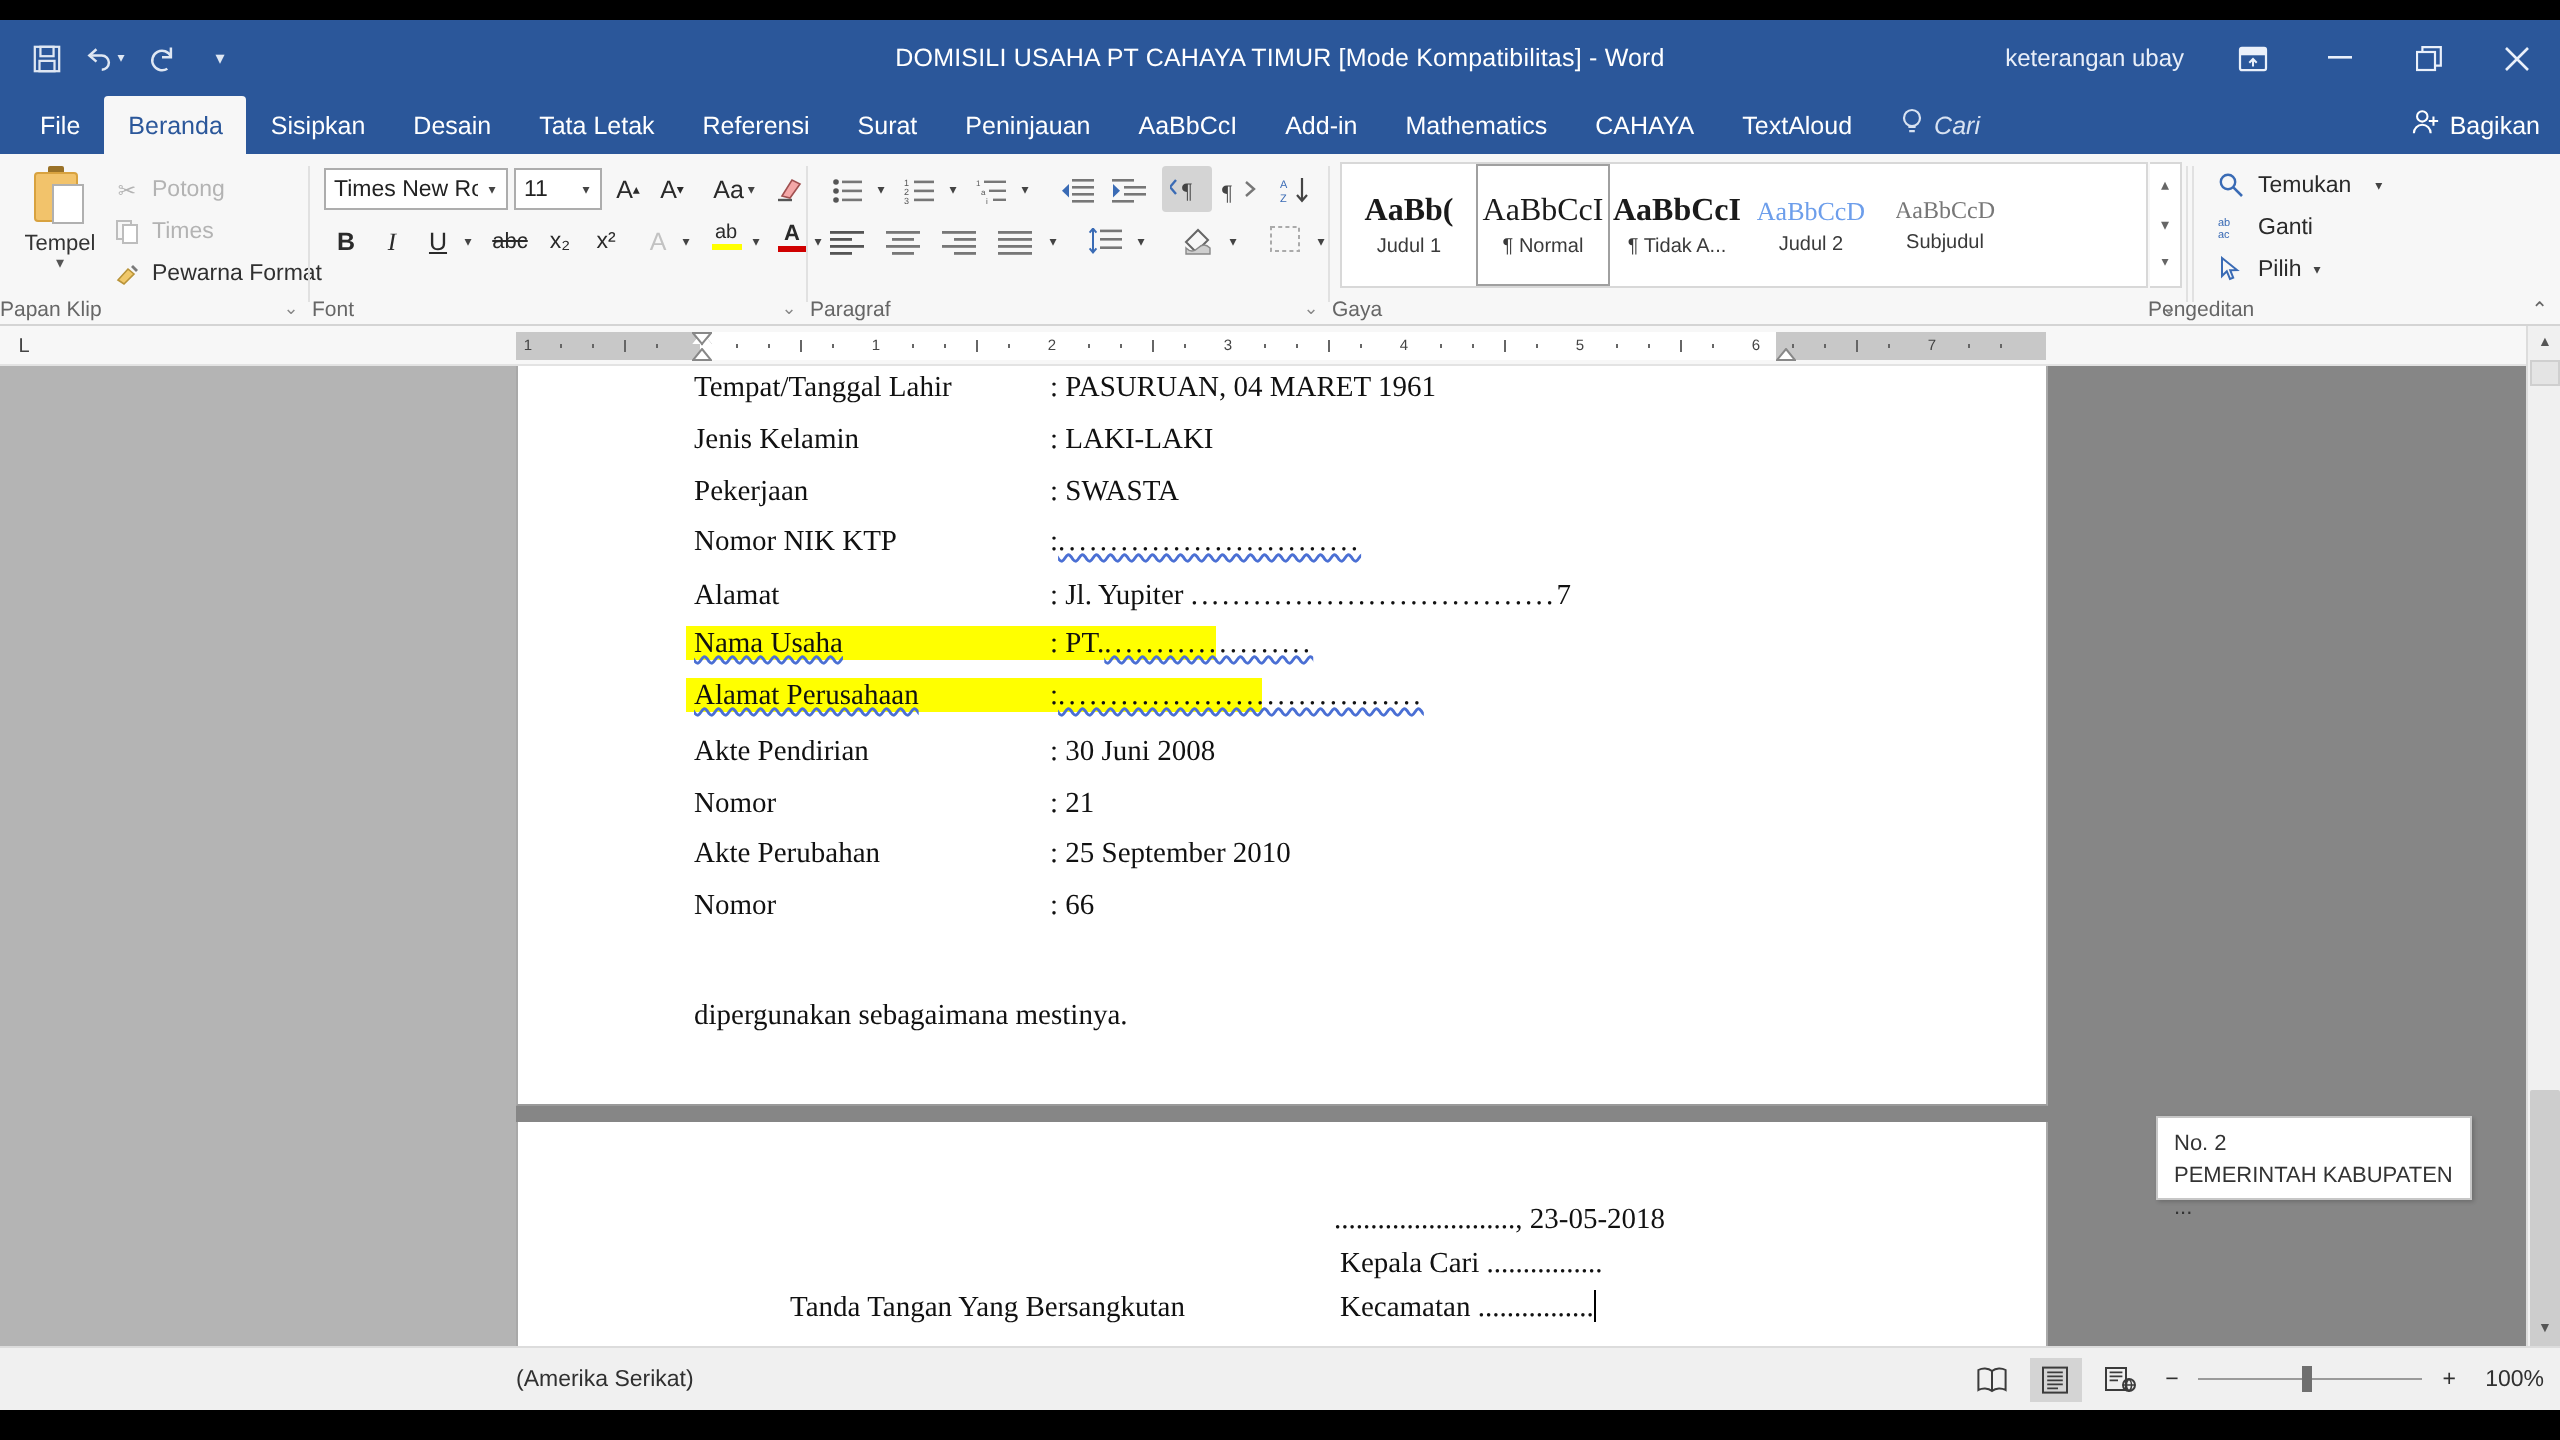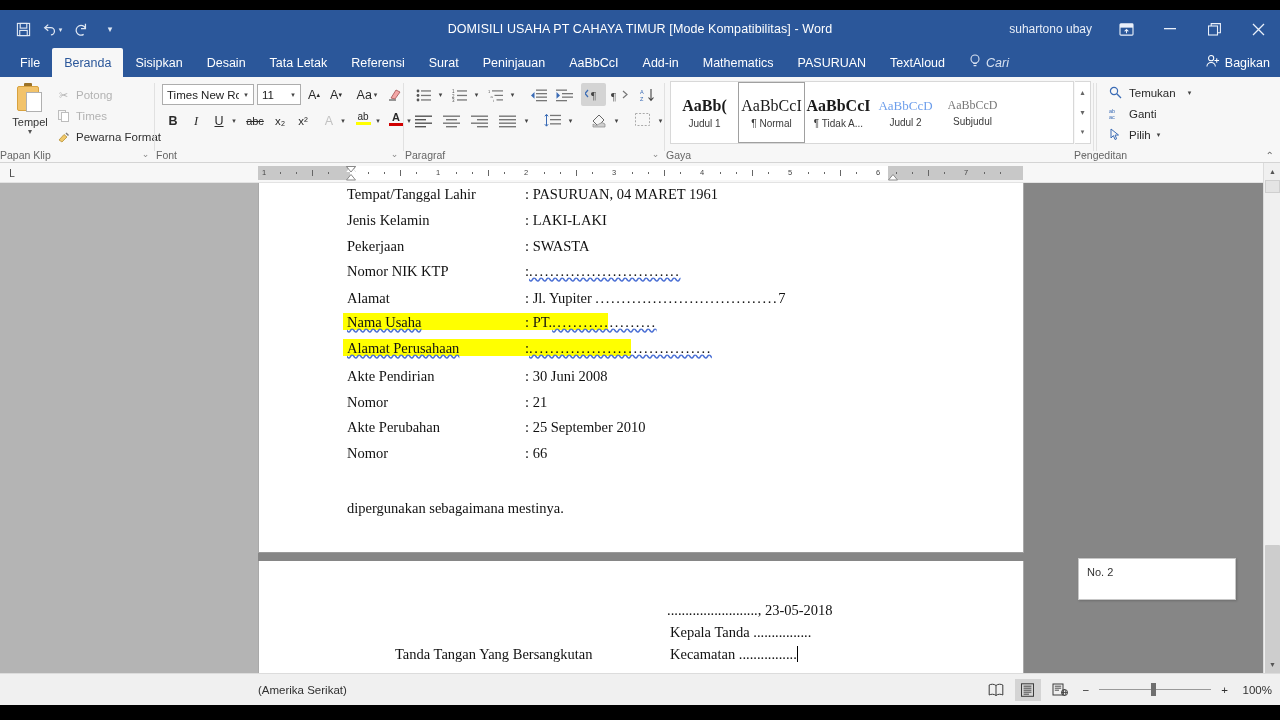--- a/index.html
+++ b/index.html
@@ -233,21 +233,21 @@
             <path d="M14 6.5 a5.5 5.5 0 1 0 -2 7" fill="none" stroke="#dfe7f3" stroke-width="1.4"></path>
             <path d="M14 1.5 V7 H9" fill="none" stroke="#dfe7f3" stroke-width="1.4"></path>
           </svg>
       </div>
       <div class="qbtn" style="font-size:9px;">▾</div>
     </div>
 
     <div class="title-text">DOMISILI USAHA PT CAHAYA TIMUR [Mode Kompatibilitas]  -  Word</div>
 
     <div class="tr-right">
-      <span class="acct">suhartono ubay</span>
+      <span class="acct">keterangan ubay</span>
       <div class="tb-btn">
         <svg width="15" height="13" viewBox="0 0 16 14">
             <rect x="1" y="1" width="14" height="12" rx="1" fill="none" stroke="#eaf0fa" stroke-width="1.2"></rect>
             <rect x="1" y="1" width="14" height="4" fill="#eaf0fa"></rect>
             <path d="M8 11 V7 M6 9 L8 7 L10 9" stroke="#eaf0fa" stroke-width="1.1" fill="none"></path>
           </svg>
       </div>
       <div class="tb-btn">
         <svg width="12" height="2" viewBox="0 0 12 2">
             <rect width="12" height="1.3" fill="#eaf0fa"></rect>
@@ -272,21 +272,21 @@
     <div class="rtab active">Beranda</div>
     <div class="rtab">Sisipkan</div>
     <div class="rtab">Desain</div>
     <div class="rtab">Tata Letak</div>
     <div class="rtab">Referensi</div>
     <div class="rtab">Surat</div>
     <div class="rtab">Peninjauan</div>
     <div class="rtab">AaBbCcI</div>
     <div class="rtab">Add-in</div>
     <div class="rtab">Mathematics</div>
-    <div class="rtab">PASURUAN</div>
+    <div class="rtab">CAHAYA</div>
     <div class="rtab">TextAloud</div>
     <div class="rtab tell">
       <span>
         <svg width="12" height="14" viewBox="0 0 12 14">
             <circle cx="6" cy="5" r="4" fill="none" stroke="#d8e2f1" stroke-width="1.1"></circle>
             <path d="M4.2 9.5 H7.8 M4.6 11.6 H7.4" stroke="#d8e2f1" stroke-width="1.1"></path>
           </svg>
       </span>
       <span>Cari</span>
     </div>
@@ -763,31 +763,32 @@
       </div>
 
       <div class="para justify" style="left:88px; top:286px; width:580px;">
         <br>
         <span>dipergunakan sebagaimana mestinya.</span>
       </div>
     </div>
 
     <div class="page2 doc">
       <div class="para" style="left:408px; top:36px; font-size:14.5px;">........................., 23-05-2018</div>
-      <div class="para" style="left:411px; top:58px; font-size:14.5px;">Kepala Tanda ................</div>
+      <div class="para" style="left:411px; top:58px; font-size:14.5px;">Kepala Cari ................</div>
       <div class="para" style="left:411px; top:80px; font-size:14.5px;">
         <span>Kecamatan ................</span><span style="display:inline-block;width:1px;height:16px;background:#000;vertical-align:-3px;"></span>
       </div>
       <div class="para" style="left:136px; top:80px; font-size:14.5px;">Tanda Tangan Yang Bersangkutan</div>
     </div>
 
   </div>
 
   <div class="scrolltip">
     <div>No. 2</div>
+    <div>PEMERINTAH KABUPATEN ...</div>
   </div>
   <div class="cursor-arrow">
     <svg width="12" height="18" viewBox="0 0 12 18">
         <path d="M1 1 L1 14 L4.2 10.8 L6.4 16 L8.6 15 L6.4 10 L10.5 10 Z" fill="#fff" stroke="#222" stroke-width="1"></path>
       </svg>
   </div>
 
   <div class="vbar">
     <div class="arw">▲</div>
     <div class="splitter"></div>

